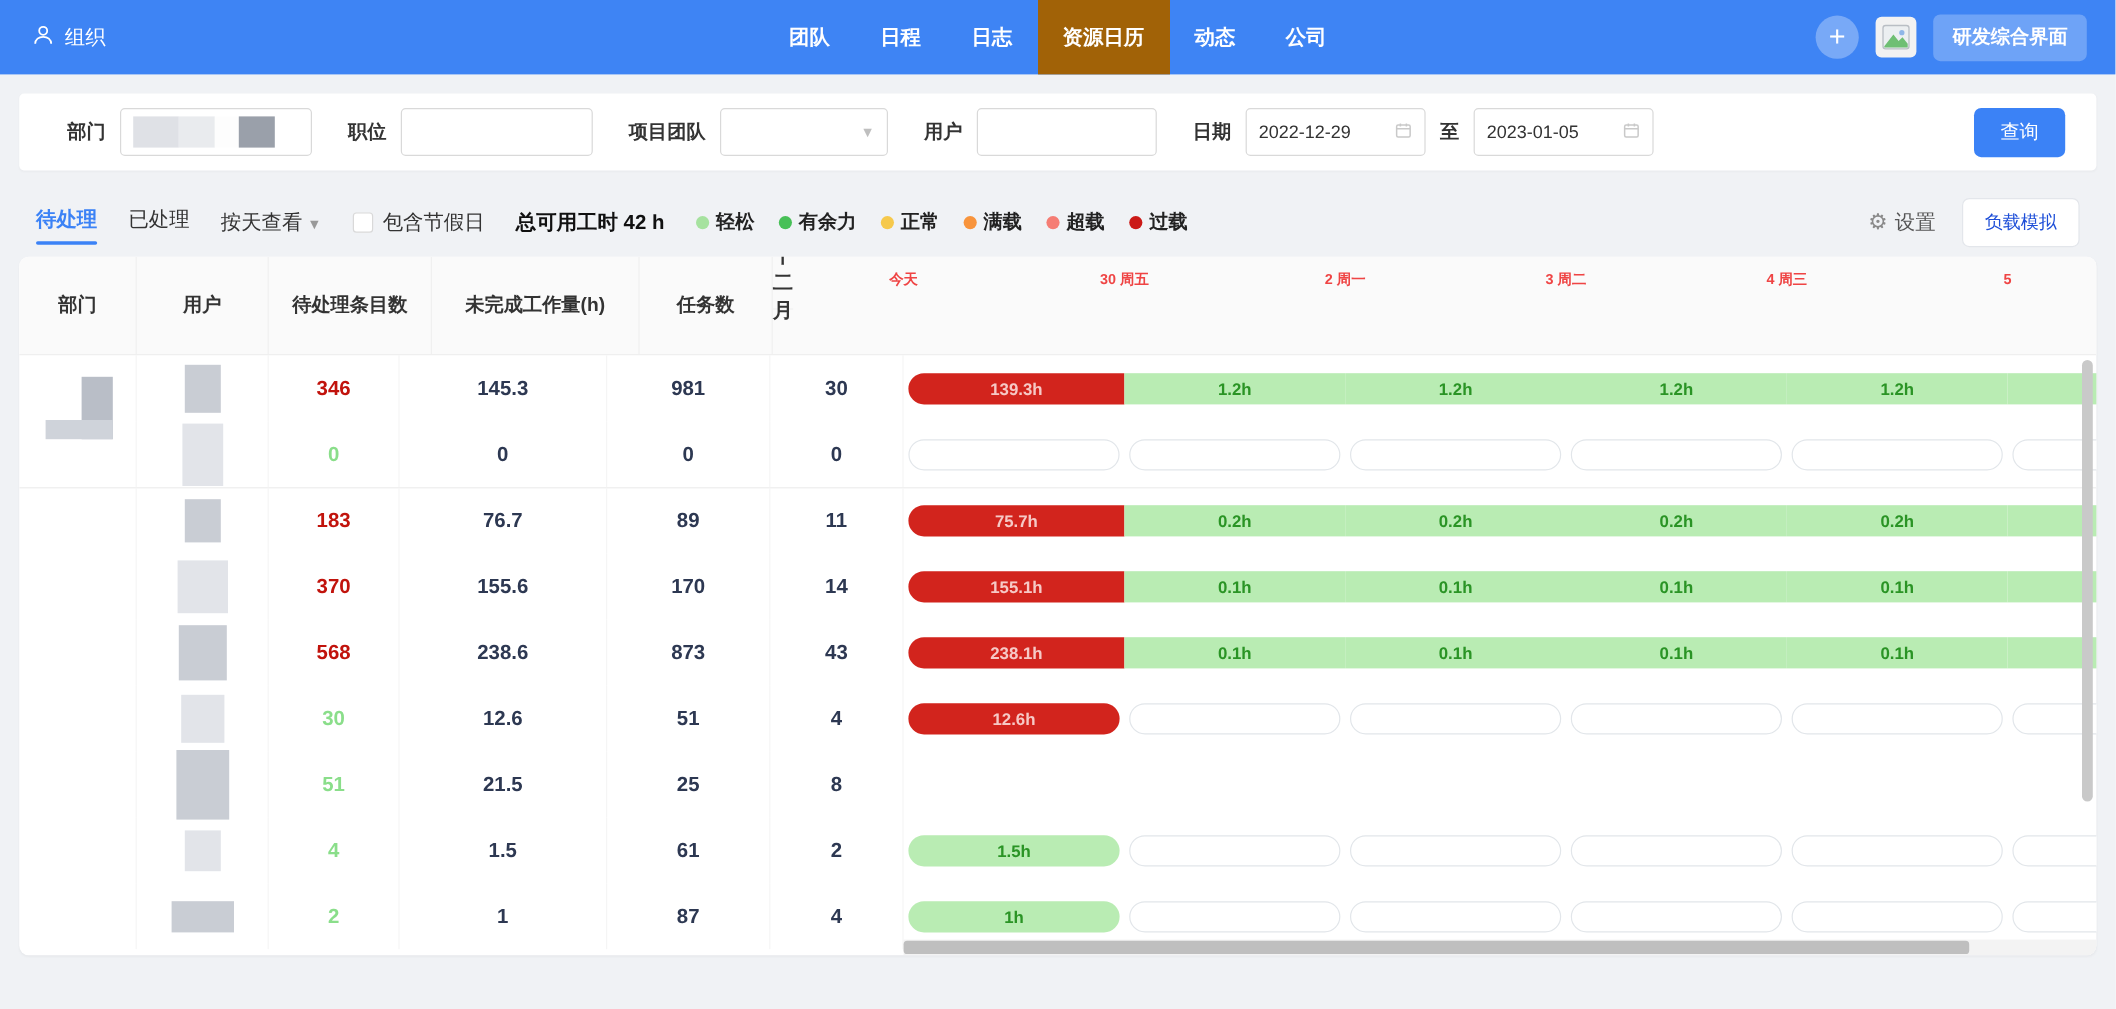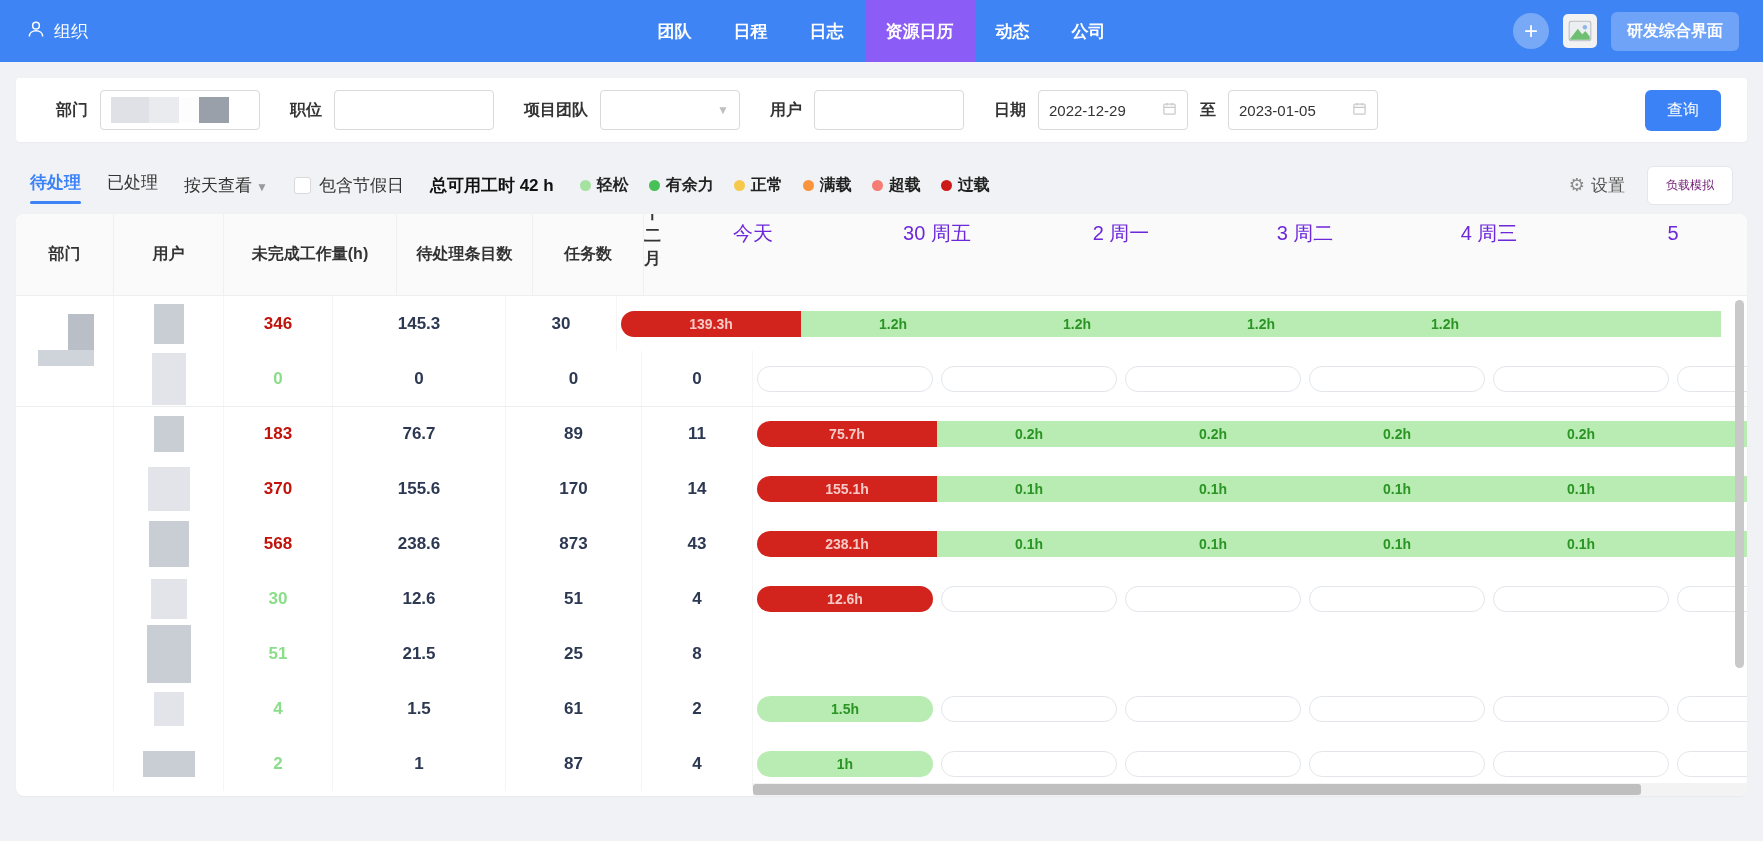--- a/index.html
+++ b/index.html
@@ -4,21 +4,21 @@
 <style>
   * { margin:0; padding:0; box-sizing:border-box; }
   html,body { width:1763px; height:841px; overflow:hidden; background:#f0f2f5;
     font-family:"Liberation Sans","DejaVu Sans",sans-serif; color:#2d3852; }
 
   
   .navbar { height:62px; background:#3e84f4; display:flex; align-items:stretch; position:relative; }
   .nav-left { display:flex; align-items:center; gap:8px; padding-left:26px; color:#fff; font-size:17px; }
   .nav-tabs { position:absolute; left:50%; top:0; transform:translateX(-50%); height:100%; display:flex; }
   .nav-tab { color:#fff; font-size:17px; font-weight:bold; padding:0 21px; display:flex; align-items:center; cursor:pointer; }
-  .nav-tab.active { background:#8b5cf6; }
+  .nav-tab.active { background:#a16207; }
   .nav-right { margin-left:auto; display:flex; align-items:center; gap:14px; padding-right:24px; }
   .plus-btn { width:36px; height:36px; border-radius:50%; background:rgba(255,255,255,.30);
     color:#fff; font-size:24px; display:flex; align-items:center; justify-content:center; cursor:pointer; }
   .avatar { width:34px; height:34px; border-radius:5px; background:#f2f2f2; display:flex; align-items:center; justify-content:center; overflow:hidden; }
   .workspace-btn { background:rgba(255,255,255,.25); color:#fff; font-size:16px; font-weight:bold;
     padding:9px 16px; border-radius:6px; cursor:pointer; }
 
   
   .filter-card { margin:16px 16px 0; height:64px; background:#fff; border-radius:4px;
     display:flex; align-items:center; padding:0 26px; gap:12px; box-shadow:0 1px 2px rgba(0,0,0,.03); }
@@ -46,35 +46,35 @@
   .view-mode .caret { color:#999; margin-left:4px; }
   .chk-group { display:flex; align-items:center; gap:8px; font-size:17px; color:#333; }
   .checkbox { width:17px; height:17px; border:1px solid #d9d9d9; border-radius:3px; background:#fff; cursor:pointer; }
   .total-hours { font-size:17px; font-weight:bold; color:#111; }
   .legend { display:flex; align-items:center; gap:20px; }
   .lg-item { display:flex; align-items:center; gap:6px; font-size:16px; font-weight:bold; color:#222; }
   .lg-dot { width:11px; height:11px; border-radius:50%; }
   .tb-right { margin-left:auto; display:flex; align-items:center; gap:22px; }
   .settings { font-size:17px; color:#555; display:flex; align-items:center; gap:6px; cursor:pointer; }
   .gear { color:#8a8a8a; font-size:18px; }
-  .simulate-btn { background:#fff; border:1px solid #e3e6eb; color:#701a75; font-size:12px;
+  .simulate-btn { background:#fff; border:1px solid #e3e6eb; color:#1d4ed8; font-size:15px;
     padding:10px 18px; border-radius:6px; cursor:pointer; }
 
   
   .table-card { margin:8px 16px 0; width:1731px; height:582px; background:#fff; border-radius:8px;
     position:relative; overflow:hidden; box-shadow:0 1px 2px rgba(0,0,0,.04); }
   .thead { display:flex; height:82px; background:#fafafa; border-bottom:1px solid #efefef; }
   .lh-cell { display:flex; align-items:center; justify-content:center; font-size:16px; font-weight:bold;
     color:#333; border-right:1px solid #f0f0f0; height:100%; flex:none; }
   .cal-head { flex:1; display:flex; flex-direction:row; min-width:0; }
   .month-row { height:44px; display:flex; align-items:center; justify-content:center;
     font-size:17px; font-weight:bold; color:#333; border-bottom:1px solid #f0f0f0; }
   .day-row { height:38px; display:flex; }
   .day-cell { width:184px; flex:none; display:flex; align-items:center; justify-content:center;
-    font-size:20px; font-weight:normal; color:#6d28d9; }
+    font-size:12px; font-weight:bold; color:#ef4444; }
 
   .tbody { position:relative; }
   .row { display:flex; height:55px; }
   .row.group-start { border-top:1px solid #ededed; }
   .b-cell { flex:none; display:flex; align-items:center; justify-content:center;
     border-right:1px solid #f5f5f5; font-size:17px; font-weight:bold; color:#2d3852; position:relative; }
   .load-red { color:#c1130c; }
   .load-green { color:#8ade8a; }
   .cal-area { flex:1; display:flex; align-items:center; min-width:0; position:relative; }
   .cal-cell { width:184px; flex:none; height:26px; position:relative; }
@@ -222,22 +222,22 @@
     </span>
     <button class="simulate-btn">负载模拟</button>
   </span>
 </div>
 
 <div class="table-card">
   <div class="thead">
     <div id="leftHead" style="display:flex;height:100%">
         <div class="lh-cell" style="width: 98px;">部门</div>
         <div class="lh-cell" style="width: 110px;">用户</div>
+        <div class="lh-cell" style="width: 136px;">待处理条目数</div>
         <div class="lh-cell" style="width: 173px;">未完成工作量(h)</div>
-        <div class="lh-cell" style="width: 136px;">待处理条目数</div>
         <div class="lh-cell" style="width: 111px;">任务数</div>
       </div>
     <div class="cal-head">
       <div class="month-row">十二月</div>
       <div class="day-row" id="dayHead">
           <div class="day-cell">今天</div>
           <div class="day-cell">30  周五</div>
           <div class="day-cell">2  周一</div>
           <div class="day-cell">3  周二</div>
           <div class="day-cell">4  周三</div>
@@ -253,20 +253,21 @@
             <div style="width:56px;height:16px;background:#cfd3da;margin-top:-16px"></div>
           </div>
         </div>
         <div class="b-cell" style="width: 110px;">
           <div class="u-redact" style="width: 30px; height: 40px; background: rgb(201, 205, 212);"></div>
         </div>
         <div class="b-cell" style="width: 109px;">
           <span class="load-red">346</span>
         </div>
         <div class="b-cell" style="width: 173px;">145.3</div>
+        <div class="b-cell" style="width: 136px;">981</div>
         <div class="b-cell" style="width: 111px;">30</div>
         <div class="cal-area">
           <div class="cal-cell">
             <div class="pill red joined">139.3h</div>
           </div>
           <div class="cal-cell barfill">1.2h</div>
           <div class="cal-cell barfill">1.2h</div>
           <div class="cal-cell barfill">1.2h</div>
           <div class="cal-cell barfill">1.2h</div>
           <div class="cal-cell barfill"></div>

